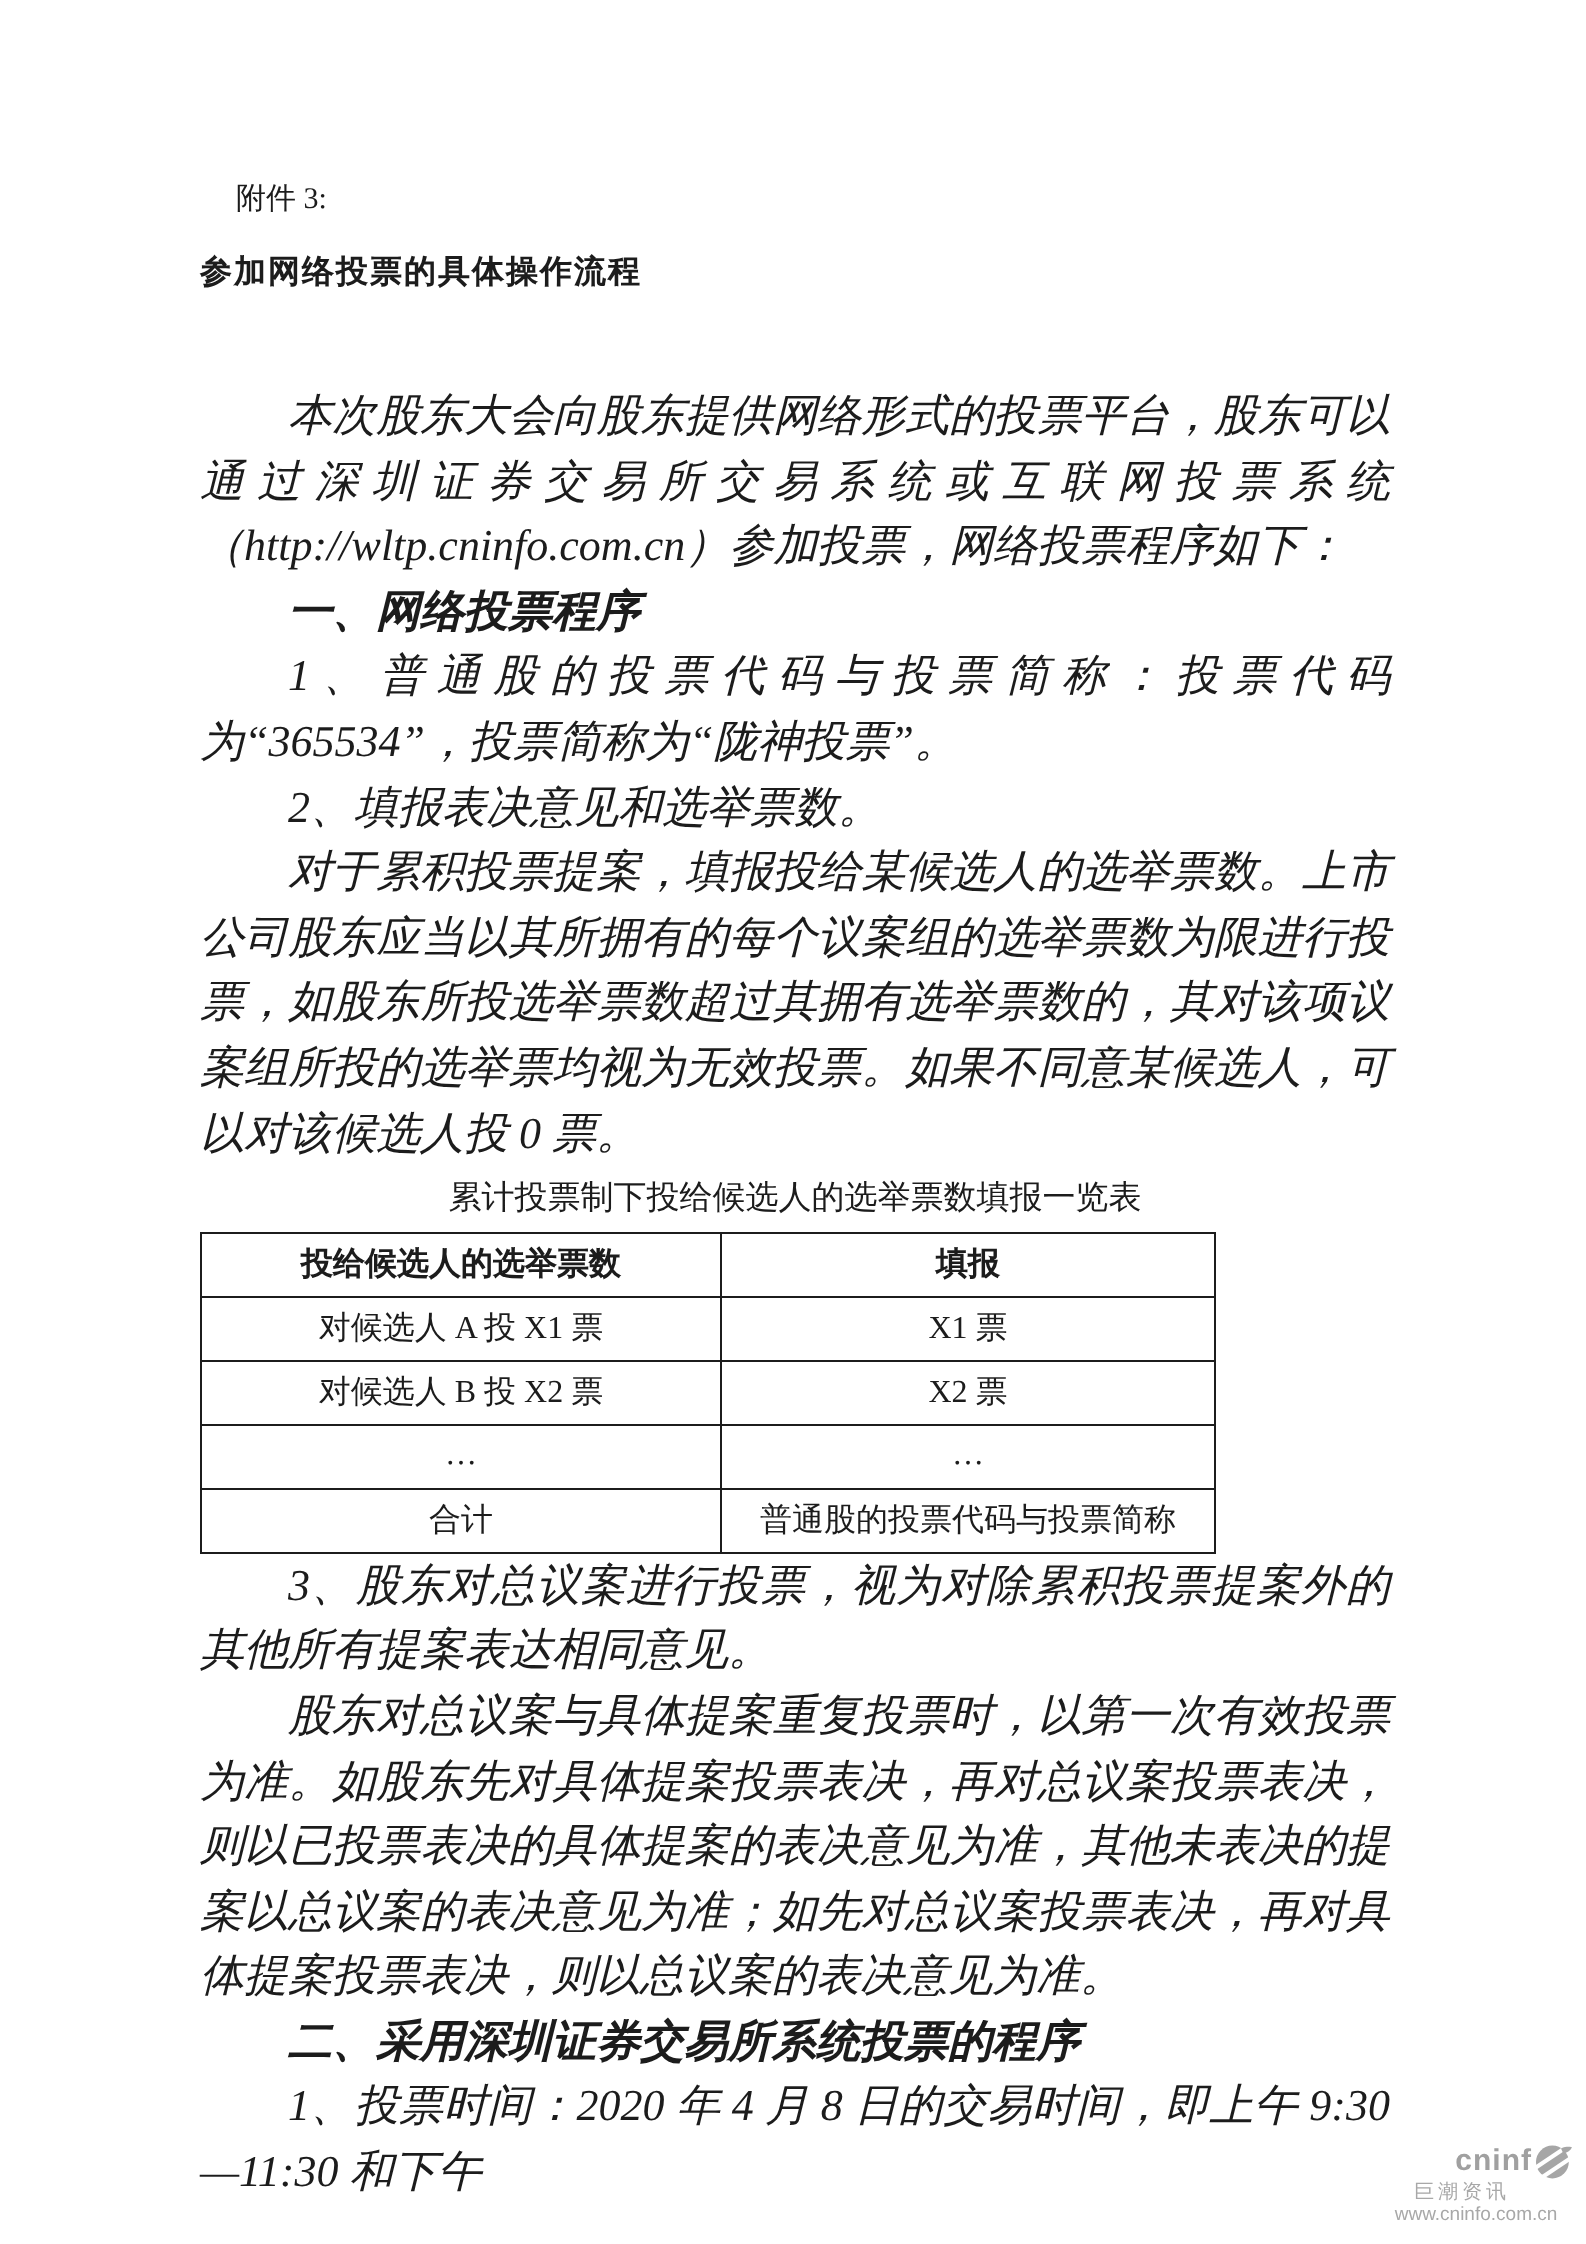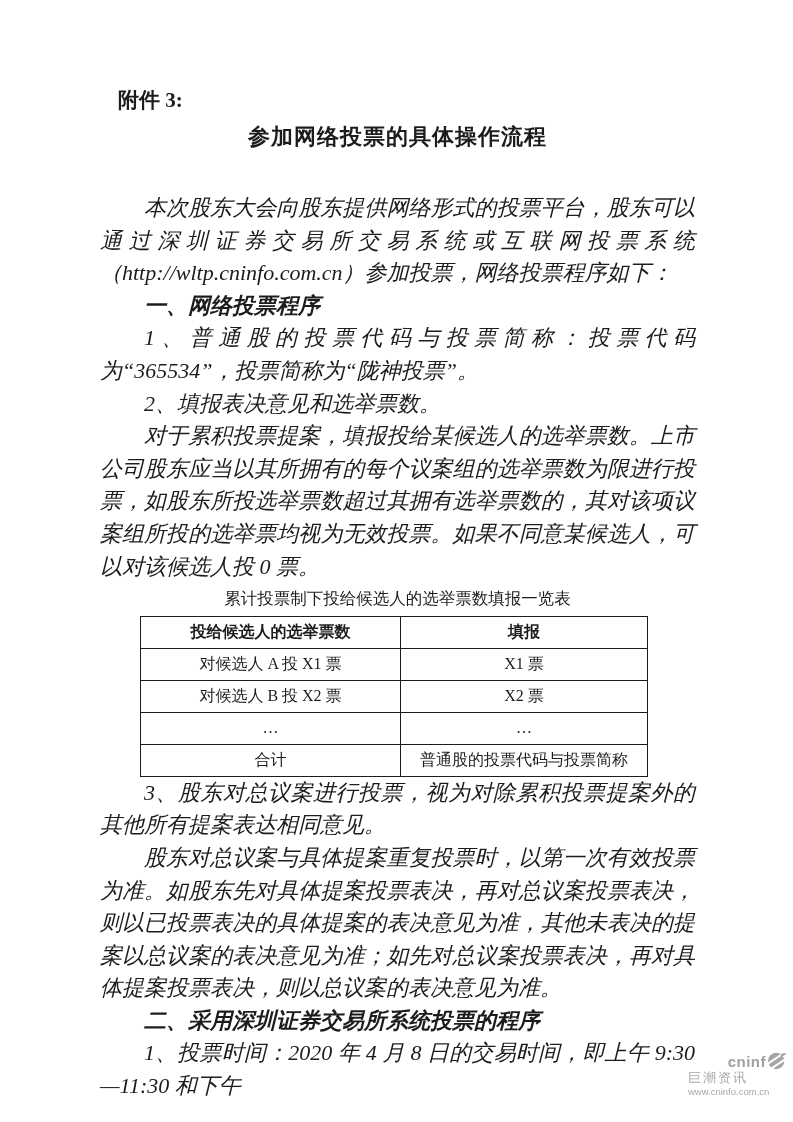--- a/index.html
+++ b/index.html
@@ -13,28 +13,26 @@
     width:793px;
     height:1122px;
     margin:0 auto;
     background:#ffffff;
     overflow:hidden;
   }
   .content {
     padding:88px 98px 0 100px;
   }
   .attachment-label {
-    font-size:21px;
+    font-size:15px;
     margin-left:18px;
     line-height:24px;
-    font-weight:bold;
   }
   .doc-title {
-    text-align:center;
-    font-size:22px;
+    font-size:16px;
     font-weight:bold;
     letter-spacing:1px;
     margin-top:10px;
     line-height:30px;
   }
   .para {
     font-size:22px;
     line-height:32.6px;
     text-align:justify;
     text-justify:inter-ideograph;
@@ -44,62 +42,61 @@
   .bold { font-weight:bold; }
   .intro { margin-top:40px; }
   .table-caption {
     font-size:16.5px;
     line-height:32.6px;
     text-align:center;
     text-indent:0;
   }
   table.vote-table {
     border-collapse:collapse;
-    margin-left:40px;
     width:507px;
     table-layout:fixed;
   }
   .vote-table th, .vote-table td {
     border:1px solid #1c1c1c;
     height:32px;
     text-align:center;
     vertical-align:middle;
     font-size:16px;
     padding:0 4px;
   }
   .vote-table th { font-weight:bold; }
   .vote-table col.c1 { width:260px; }
   .vote-table col.c2 { width:247px; }
 
   .cninfo-logo {
     position:absolute;
     right:5px;
-    bottom:24px;
+    bottom:8px;
     width:100px;
     color:#a6a6a6;
-    text-align:left;
+    text-align:center;
     line-height:1.15;
   }
   .logo-row {
     display:flex;
     align-items:center;
     justify-content:flex-end;
     gap:1px;
     padding-right:2px;
   }
   .logo-brand {
     font-family:"Liberation Sans","DejaVu Sans",sans-serif;
     font-weight:bold;
     font-size:15px;
     letter-spacing:0.5px;
     color:#a0a0a0;
   }
   .logo-swirl svg { display:block; }
   .logo-cn {
-    font-size:13px;
+    font-size:10px;
     letter-spacing:2px;
     color:#a8a8a8;
     margin-top:1px;
     padding-right:14px;
   }
   .logo-url {
     font-family:Liberation Sans, sans-serif;
     font-size:9.5px;
     color:#a8a8a8;
     margin-top:1px;

